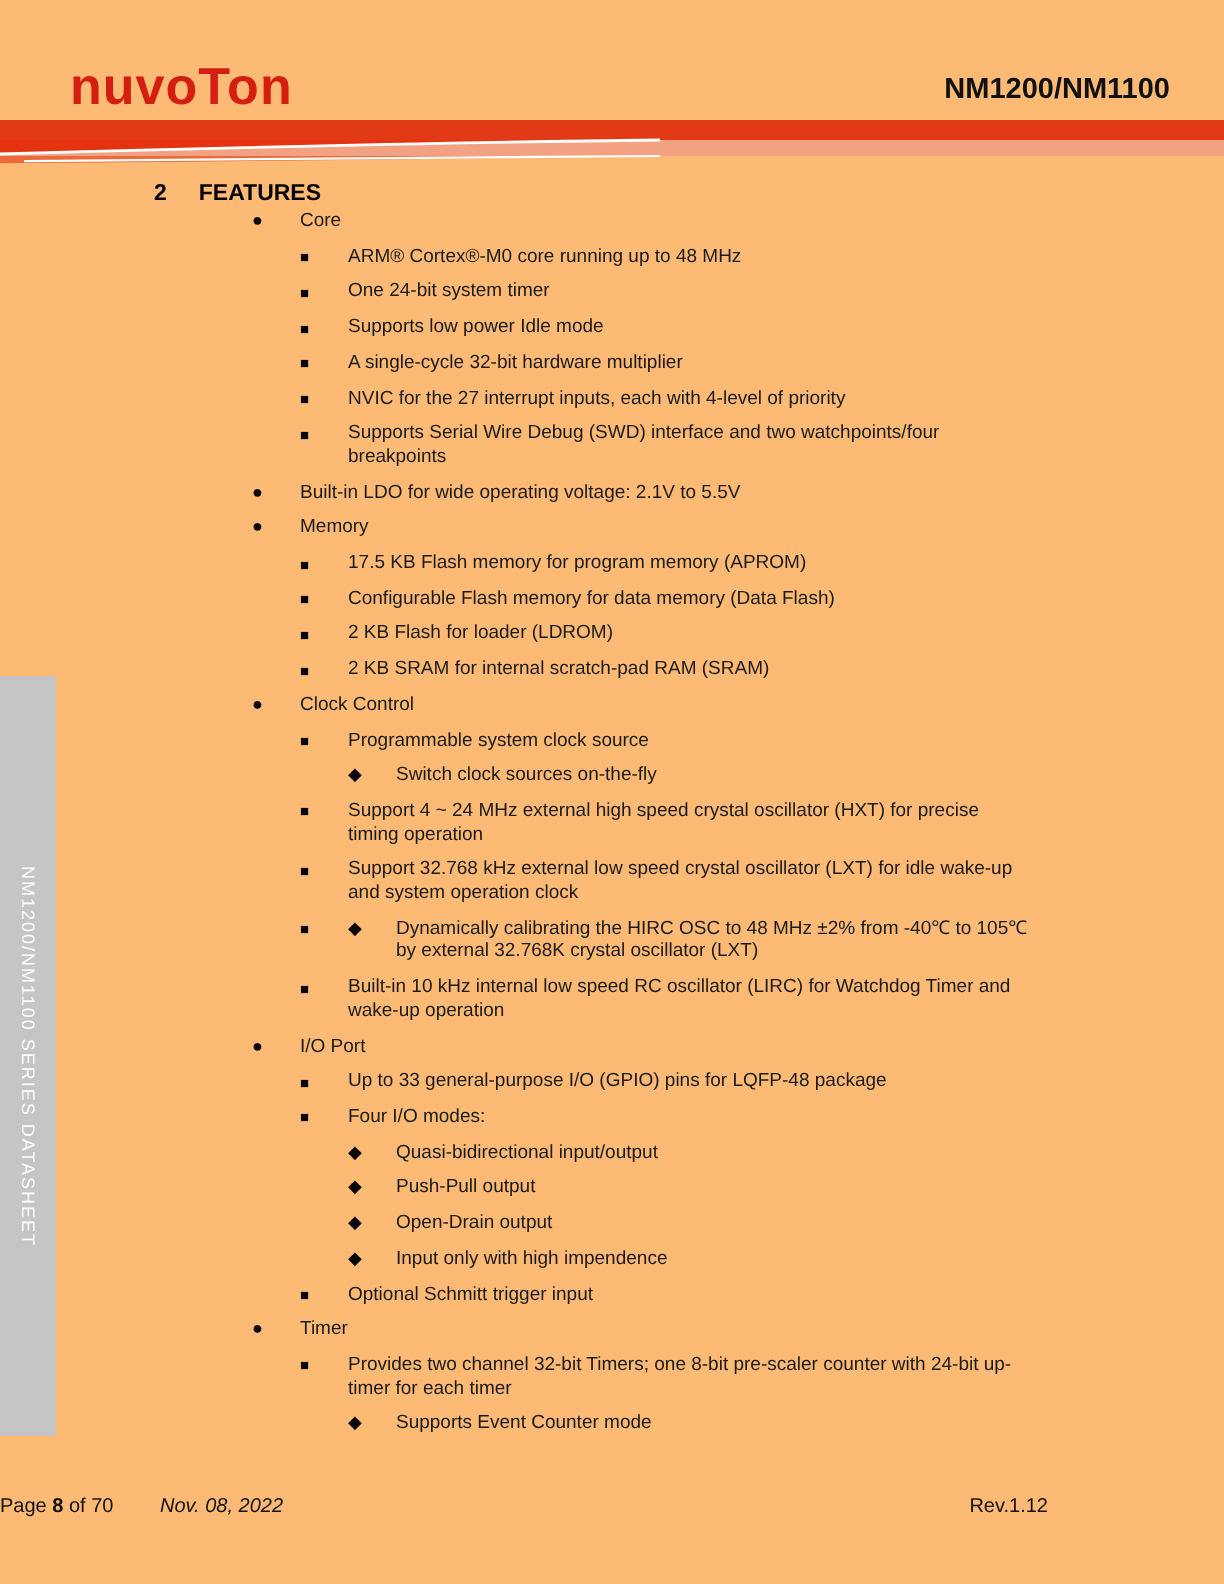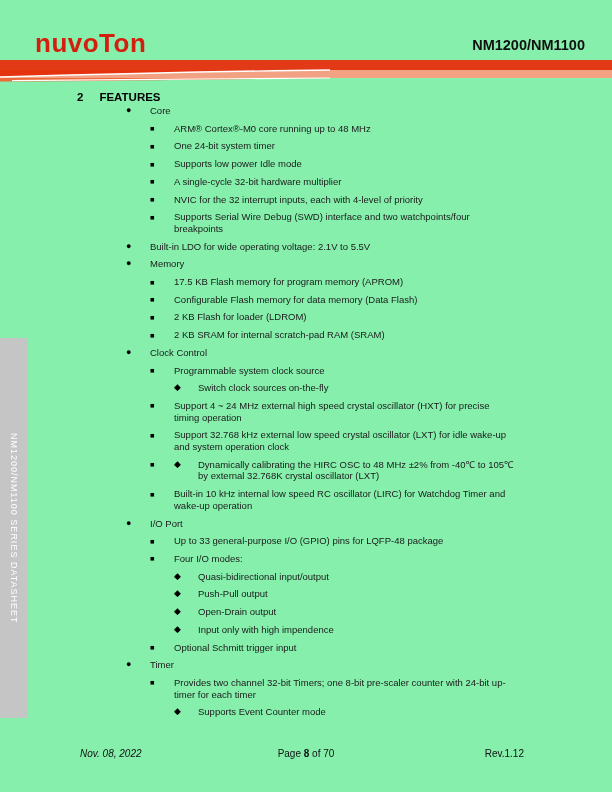--- a/index.html
+++ b/index.html
@@ -1,20 +1,20 @@
 <!DOCTYPE html>
 <html><head>
 <meta charset="utf-8">
 <style>
   * { margin:0; padding:0; box-sizing:border-box; }
   html,body { background:#ffffff; }
   .page {
     position:relative;
     width:612px; height:792px;
-    background:#86efac;
+    background:#fdba74;
     font-family:"Liberation Sans", sans-serif;
     color:#1a1a1a;
     overflow:hidden;
   }
   
   .logo {
     position:absolute; left:35px; top:28px;
     font-size:26px; font-weight:bold;
     color:#d41e0f; letter-spacing:0.5px;
   }
@@ -53,21 +53,21 @@
   .b1 { left:126px; font-size:9px; }
   .b2 { left:150px; font-size:7.5px; top:0.5px; }
   .b3 { left:174px; font-size:9px; }
   .ftext { white-space:pre-line;margin-top:32px; }
   
   .footer {
     position:absolute; left:0; top:748px; width:612px;
     font-size:10px; color:#111;
   }
   .footer .f-left  { position:absolute; left:80px; top:0;font-style:italic; }
-  .footer .f-center{ position:absolute; left:0; top:0; width:612px; text-align:center; }
+  .footer .f-center{ position:absolute; left:0; top:0; width:612px; text-align:left; }
   .footer .f-right { position:absolute; right:88px; top:0; }
   .bold { font-weight:bold; }
 </style>
 </head>
 <body>
 
 <div class="page">
 
   <div class="logo">nuvoTon</div>
   <div class="product-title">NM1200/NM1100</div>
@@ -91,21 +91,21 @@
     <span>2</span>
     <span>FEATURES</span>
   </div>
 
   <div class="features">
       <div class="feat level1"><span class="bullet b1">●</span><span class="ftext">Core</span></div>
       <div class="feat level2"><span class="bullet b2">■</span><span class="ftext">ARM® Cortex®-M0 core running up to 48 MHz</span></div>
       <div class="feat level2"><span class="bullet b2">■</span><span class="ftext">One 24-bit system timer</span></div>
       <div class="feat level2"><span class="bullet b2">■</span><span class="ftext">Supports low power Idle mode</span></div>
       <div class="feat level2"><span class="bullet b2">■</span><span class="ftext">A single-cycle 32-bit hardware multiplier</span></div>
-      <div class="feat level2"><span class="bullet b2">■</span><span class="ftext">NVIC for the 32 interrupt inputs, each with 4-level of priority</span></div>
+      <div class="feat level2"><span class="bullet b2">■</span><span class="ftext">NVIC for the 27 interrupt inputs, each with 4-level of priority</span></div>
       <div class="feat level2"><span class="bullet b2">■</span><span class="ftext">Supports Serial Wire Debug (SWD) interface and two watchpoints/four
 breakpoints</span></div>
       <div class="feat level1"><span class="bullet b1">●</span><span class="ftext">Built-in LDO for wide operating voltage: 2.1V to 5.5V</span></div>
       <div class="feat level1"><span class="bullet b1">●</span><span class="ftext">Memory</span></div>
       <div class="feat level2"><span class="bullet b2">■</span><span class="ftext">17.5 KB Flash memory for program memory (APROM)</span></div>
       <div class="feat level2"><span class="bullet b2">■</span><span class="ftext">Configurable Flash memory for data memory (Data Flash)</span></div>
       <div class="feat level2"><span class="bullet b2">■</span><span class="ftext">2 KB Flash for loader (LDROM)</span></div>
       <div class="feat level2"><span class="bullet b2">■</span><span class="ftext">2 KB SRAM for internal scratch-pad RAM (SRAM)</span></div>
       <div class="feat level1"><span class="bullet b1">●</span><span class="ftext">Clock Control</span></div>
       <div class="feat level2"><span class="bullet b2">■</span><span class="ftext">Programmable system clock source</span></div>

